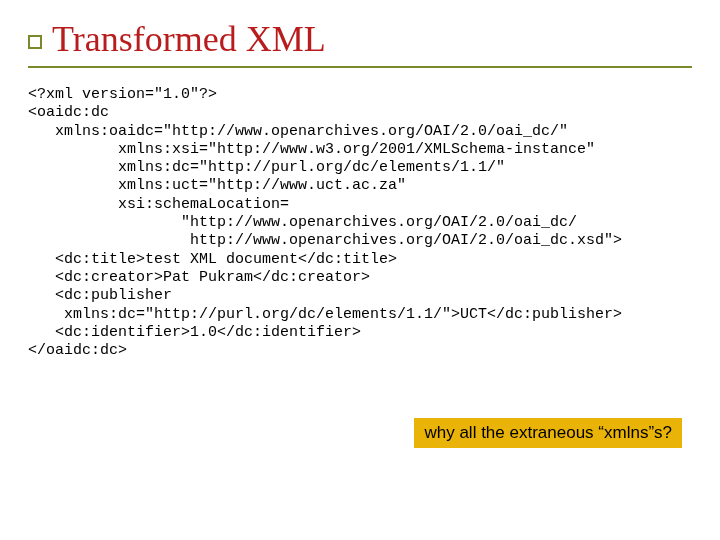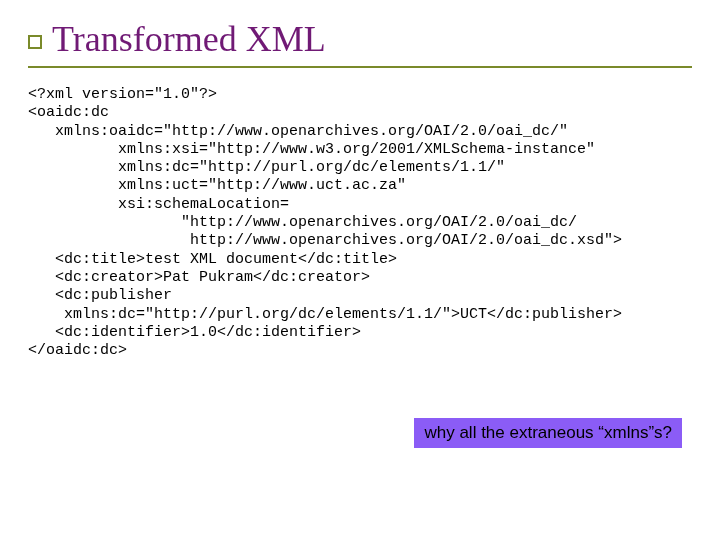--- a/index.html
+++ b/index.html
@@ -28,34 +28,34 @@
     width: 14px;
     height: 14px;
     border: 2px solid #7a8a2a;
     box-sizing: border-box;
     margin-right: 10px;
     vertical-align: 2px;
   }
   .title-text {
     font-size: 36px;
     font-weight: 400;
-    color: #701a75;
+    color: #b91c1c;
   }
   .code {
     font-family: "Courier New", Courier, monospace;
     font-size: 15px;
     line-height: 1.22;
     white-space: pre;
     color: #000;
   }
   .callout {
     position: absolute;
     right: 38px;
     bottom: 92px;
-    background: #8b5cf6;
+    background: #eab308;
     color: #000;
     font-family: Arial, Helvetica, sans-serif;
     font-size: 17px;
     padding: 5px 10px;
   }
 </style>
 </head>
 <body>
 
 <div class="slide">

